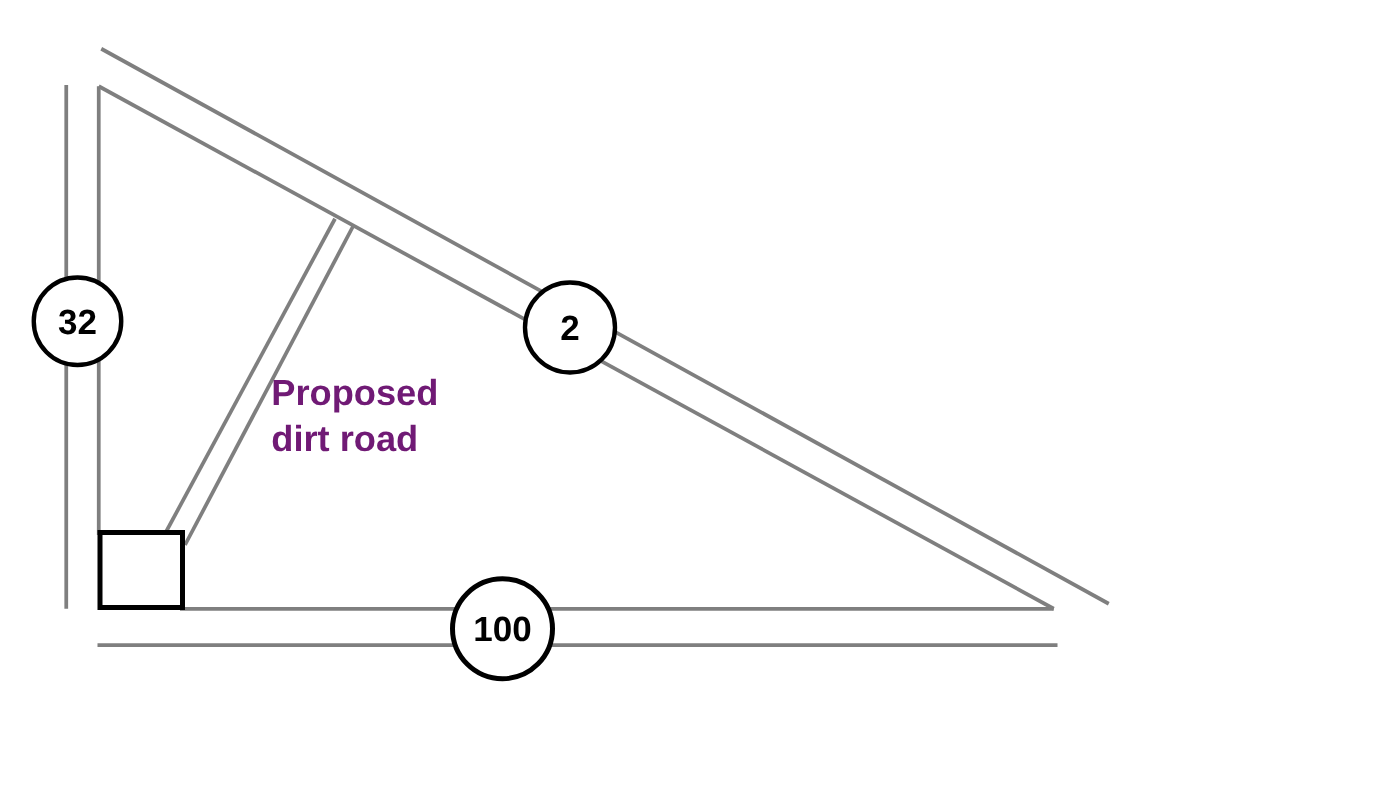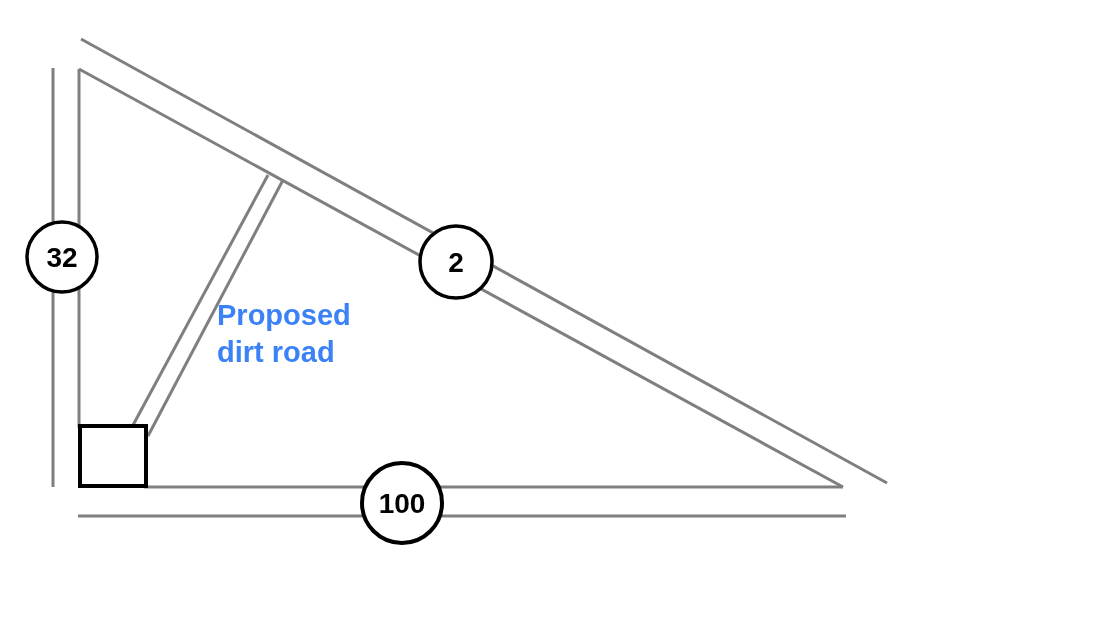--- a/index.html
+++ b/index.html
@@ -39,21 +39,21 @@
   }
   .dirt-road-label {
     position: absolute;
     left: 217px;
     top: 297px;
     width: 150px;
     font-family: "Liberation Sans", sans-serif;
     font-weight: bold;
     font-size: 29px;
     line-height: 37px;
-    color: #3b82f6;
+    color: #701a75;
     white-space: normal;
   }
 </style>
 </head>
 <body>
 
 <div class="canvas">
 
   <svg class="diagram-svg" width="1115" height="635" viewBox="0 0 1115 635">
 

